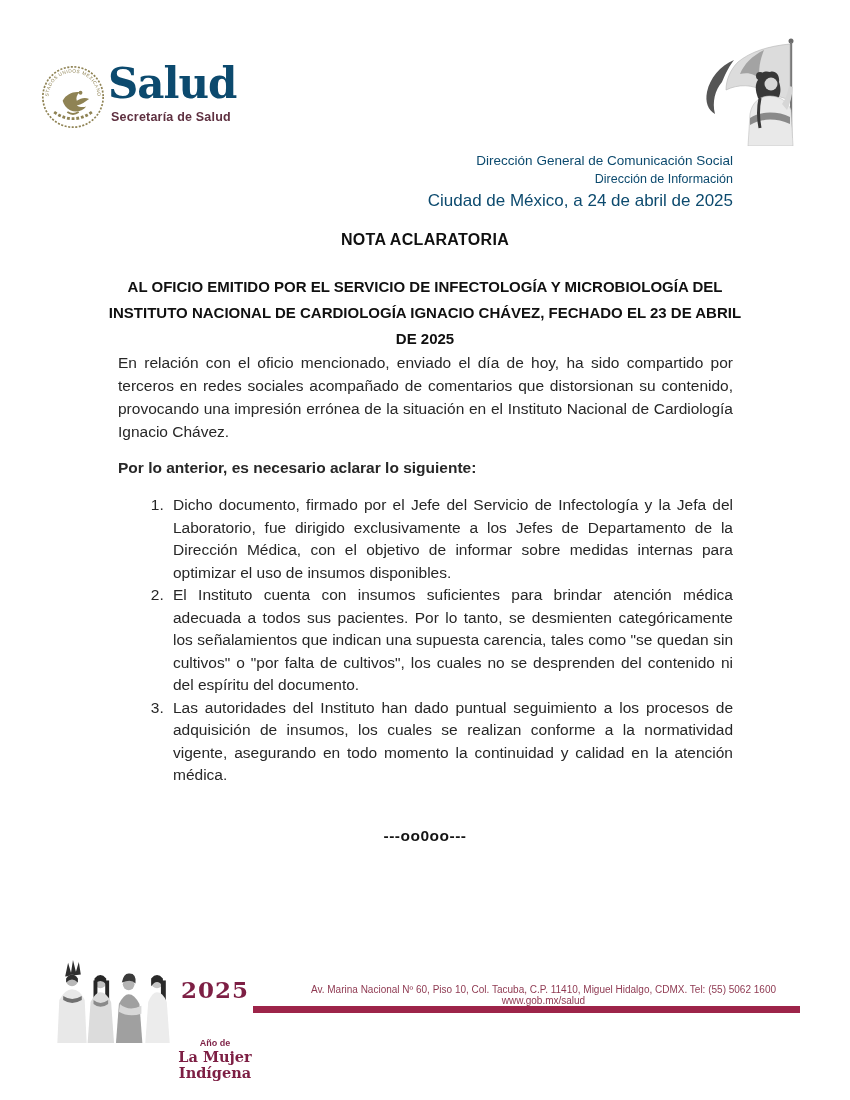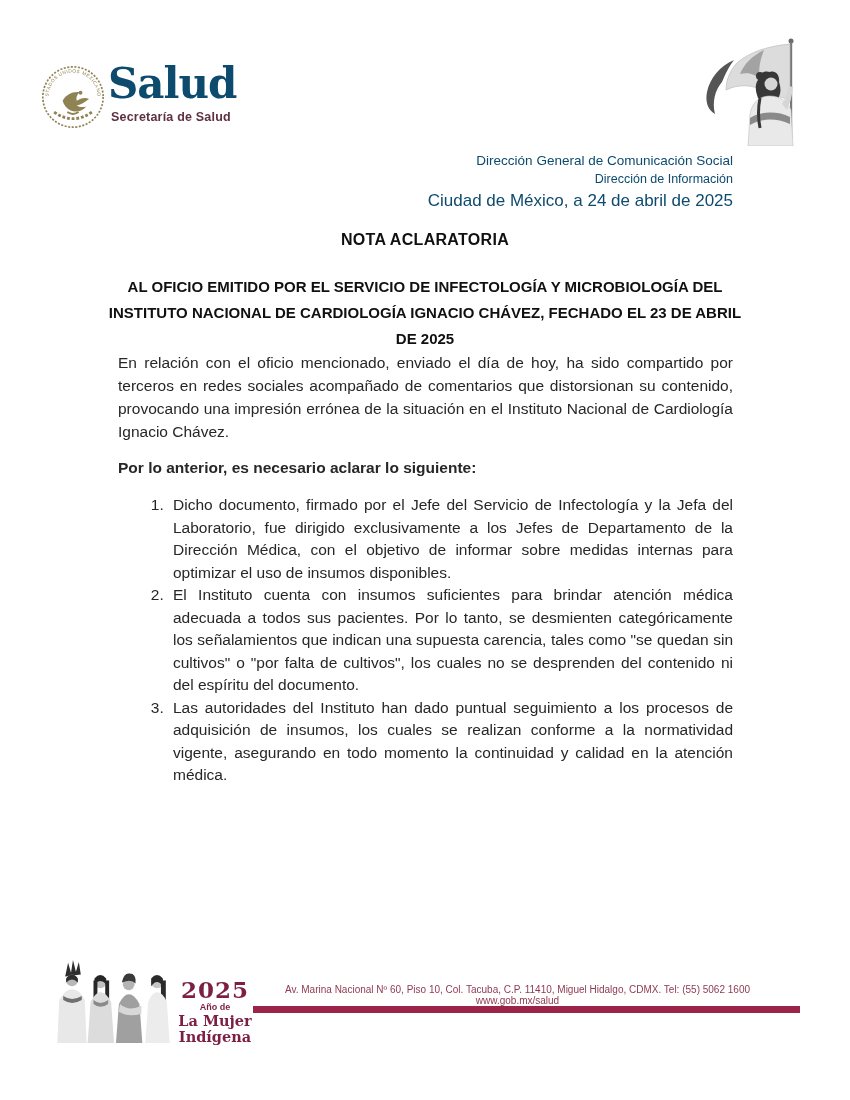--- a/index.html
+++ b/index.html
@@ -53,24 +53,24 @@
 
   .separator {
     position:absolute; left:0; top:827px; width:850px;
     text-align:center; font-weight:bold; font-size:15.5px; color:#151515; letter-spacing:0.5px;
   }
 
   
   .women-photo { position:absolute; left:55px; top:957px; width:120px; height:86px; }
   .year-block { position:absolute; left:176px; top:978px; width:78px; text-align:center; color:#7d1f44; }
   .year-big { font-family:"DejaVu Serif", serif; font-weight:bold; font-size:23px; line-height:24px; letter-spacing:1px; }
-  .year-sub1 { font-size:9px; font-weight:bold; line-height:11px; }
+  .year-sub1 { font-size:9px; font-weight:bold; line-height:11px;margin-top:36px; }
   .year-sub2, .year-sub3 { font-family:"DejaVu Serif", serif; font-weight:bold; font-size:14.5px; line-height:16px; }
   .footer-address {
-    position:absolute; left:245px; top:984px; width:545px;
+    position:absolute; left:271px; top:984px; width:545px;
     text-align:center; font-size:10px; color:#8f3a52;
   }
   .footer-line { position:absolute; left:253px; top:1006px; width:547px; height:7px; background:#9d2449; }
 </style>
 </head>
 <body>
 
 <div class="page">
 
   <svg class="seal" viewBox="0 0 70 72" aria-hidden="true">
@@ -116,20 +116,21 @@
   <div class="para para-intro">Por lo anterior, es necesario aclarar lo siguiente:</div>
 
   <div class="clarif-wrap">
     <ol class="clarif">
       <li>Dicho documento, firmado por el Jefe del Servicio de Infectología y la Jefa del Laboratorio, fue dirigido exclusivamente a los Jefes de Departamento de la Dirección Médica, con el objetivo de informar sobre medidas internas para optimizar el uso de insumos disponibles.</li>
       <li>El Instituto cuenta con insumos suficientes para brindar atención médica adecuada a todos sus pacientes. Por lo tanto, se desmienten categóricamente los señalamientos que indican una supuesta carencia, tales como "se quedan sin cultivos" o "por falta de cultivos", los cuales no se desprenden del contenido ni del espíritu del documento.</li>
       <li>Las autoridades del Instituto han dado puntual seguimiento a los procesos de adquisición de insumos, los cuales se realizan conforme a la normatividad vigente, asegurando en todo momento la continuidad y calidad en la atención médica.</li>
     </ol>
   </div>
 
+  <div class="separator">---oo0oo---</div>
 
   <svg class="women-photo" viewBox="0 0 122 88" aria-hidden="true">
 
     <path d="M10,20 L13,6 L16,16 L18,3 L21,15 L24,5 L26,18 Z" fill="#2e2e2e"></path>
     <circle cx="17" cy="24" r="6" fill="#b8b8b8"></circle>
     <path d="M11,22 Q17,14 23,22 L23,26 Q17,20 11,26 Z" fill="#2e2e2e"></path>
     <path d="M2,88 L4,44 Q10,33 17,33 Q25,33 30,44 L32,88 Z" fill="#e8e8e8"></path>
     <path d="M8,40 Q17,46 27,40 L27,44 Q17,50 8,44 Z" fill="#707070"></path>
 
     <circle cx="46" cy="26" r="6" fill="#c0c0c0"></circle>

